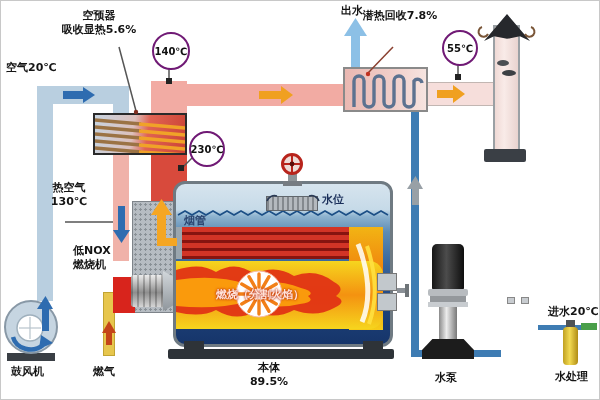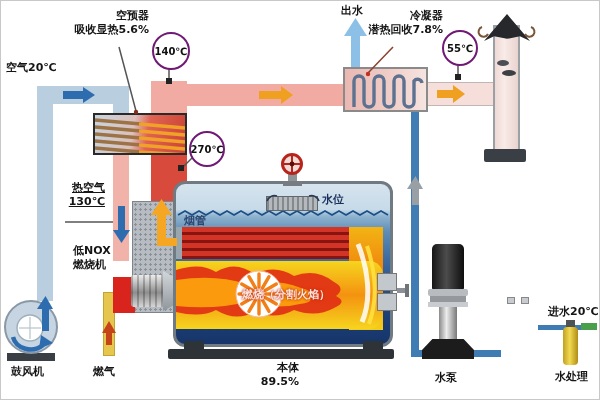--- a/index.html
+++ b/index.html
@@ -1,21 +1,21 @@
 <!DOCTYPE html>
 <html><head>
 <meta charset="utf-8">
 <style>
   html,body{margin:0;padding:0;background:#fff;}
   #stage{position:relative;width:600px;height:400px;background:#fff;border:1px solid #c8c8c8;box-sizing:border-box;
          font-family:"DejaVu Sans",sans-serif;overflow:hidden;}
   .abs{position:absolute;}
   .pipe{position:absolute;}
   .lbl{position:absolute;font:bold 11px "DejaVu Sans",sans-serif;color:#151515;line-height:1.3;white-space:nowrap;}
-  .lbl.center{text-align:right;}
+  .lbl.center{text-align:center;}
   .gauge{position:absolute;border:2px solid #701a75;border-radius:50%;background:#fff;display:flex;
          align-items:center;justify-content:center;font:bold 10px "DejaVu Sans",sans-serif;color:#111;z-index:55;}
   .boiler{position:absolute;left:172px;top:180px;width:220px;height:166px;border:3px solid #6f7a82;border-radius:12px;
           overflow:hidden;box-sizing:border-box;
           background:linear-gradient(180deg,#d6e4ee 0%,#c6dae8 16%,#8fb4d0 20%,#5d8cb4 30%,#3f6da0 46%,#2a5390 62%,#1d4078 80%,#16356a 100%);}
   .binL{position:absolute;}
   svg{display:block;}
 </style>
 </head>
 <body>
@@ -203,47 +203,46 @@
     <circle cx="367" cy="73" r="2.2" fill="#c03020"></circle>
     <rect x="165" y="77" width="6" height="6" fill="#222"></rect>
     <rect x="177" y="164" width="6" height="6" fill="#222"></rect>
     <rect x="454" y="73" width="6" height="6" fill="#222"></rect>
   </svg>
 
   <div class="gauge" style="left:151px;top:31px;width:34px;height:34px;">
     <span>140℃</span>
   </div>
   <div class="gauge" style="left:188px;top:130px;width:32px;height:32px;">
-    <span>270℃</span>
+    <span>230℃</span>
   </div>
   <div class="gauge" style="left:441px;top:29px;width:32px;height:32px;">
     <span>55℃</span>
   </div>
 
   <div class="lbl" style="left:5px;top:60px;z-index:60;">空气20℃</div>
   <div class="lbl center" style="left:48px;top:8px;width:100px;z-index:60;">
     <div>空预器</div>
     <div>吸收显热5.6%</div>
   </div>
-  <div class="lbl center" style="left:48px;top:180px;width:56px;z-index:60;text-decoration:underline;">
+  <div class="lbl center" style="left:40px;top:180px;width:56px;z-index:60;">
     <div>热空气</div>
     <div>130℃</div>
   </div>
   <div class="lbl" style="left:72px;top:243px;z-index:60;">
     <div>低NOX</div>
     <div>燃烧机</div>
   </div>
   <div class="lbl" style="left:10px;top:364px;z-index:60;">鼓风机</div>
   <div class="lbl" style="left:92px;top:364px;z-index:60;">燃气</div>
   <div class="lbl center" style="left:238px;top:360px;width:60px;z-index:60;">
     <div>本体</div>
     <div>89.5%</div>
   </div>
   <div class="lbl" style="left:340px;top:3px;z-index:60;">出水</div>
   <div class="lbl center" style="left:356px;top:8px;width:86px;z-index:60;">
-    <div>冷凝器</div>
     <div>潜热回收7.8%</div>
   </div>
   <div class="lbl" style="left:547px;top:304px;z-index:60;">进水20℃</div>
   <div class="lbl" style="left:434px;top:370px;z-index:60;">水泵</div>
   <div class="lbl" style="left:554px;top:369px;z-index:60;">水处理</div>
 
 </div>
 
 </body></html>

